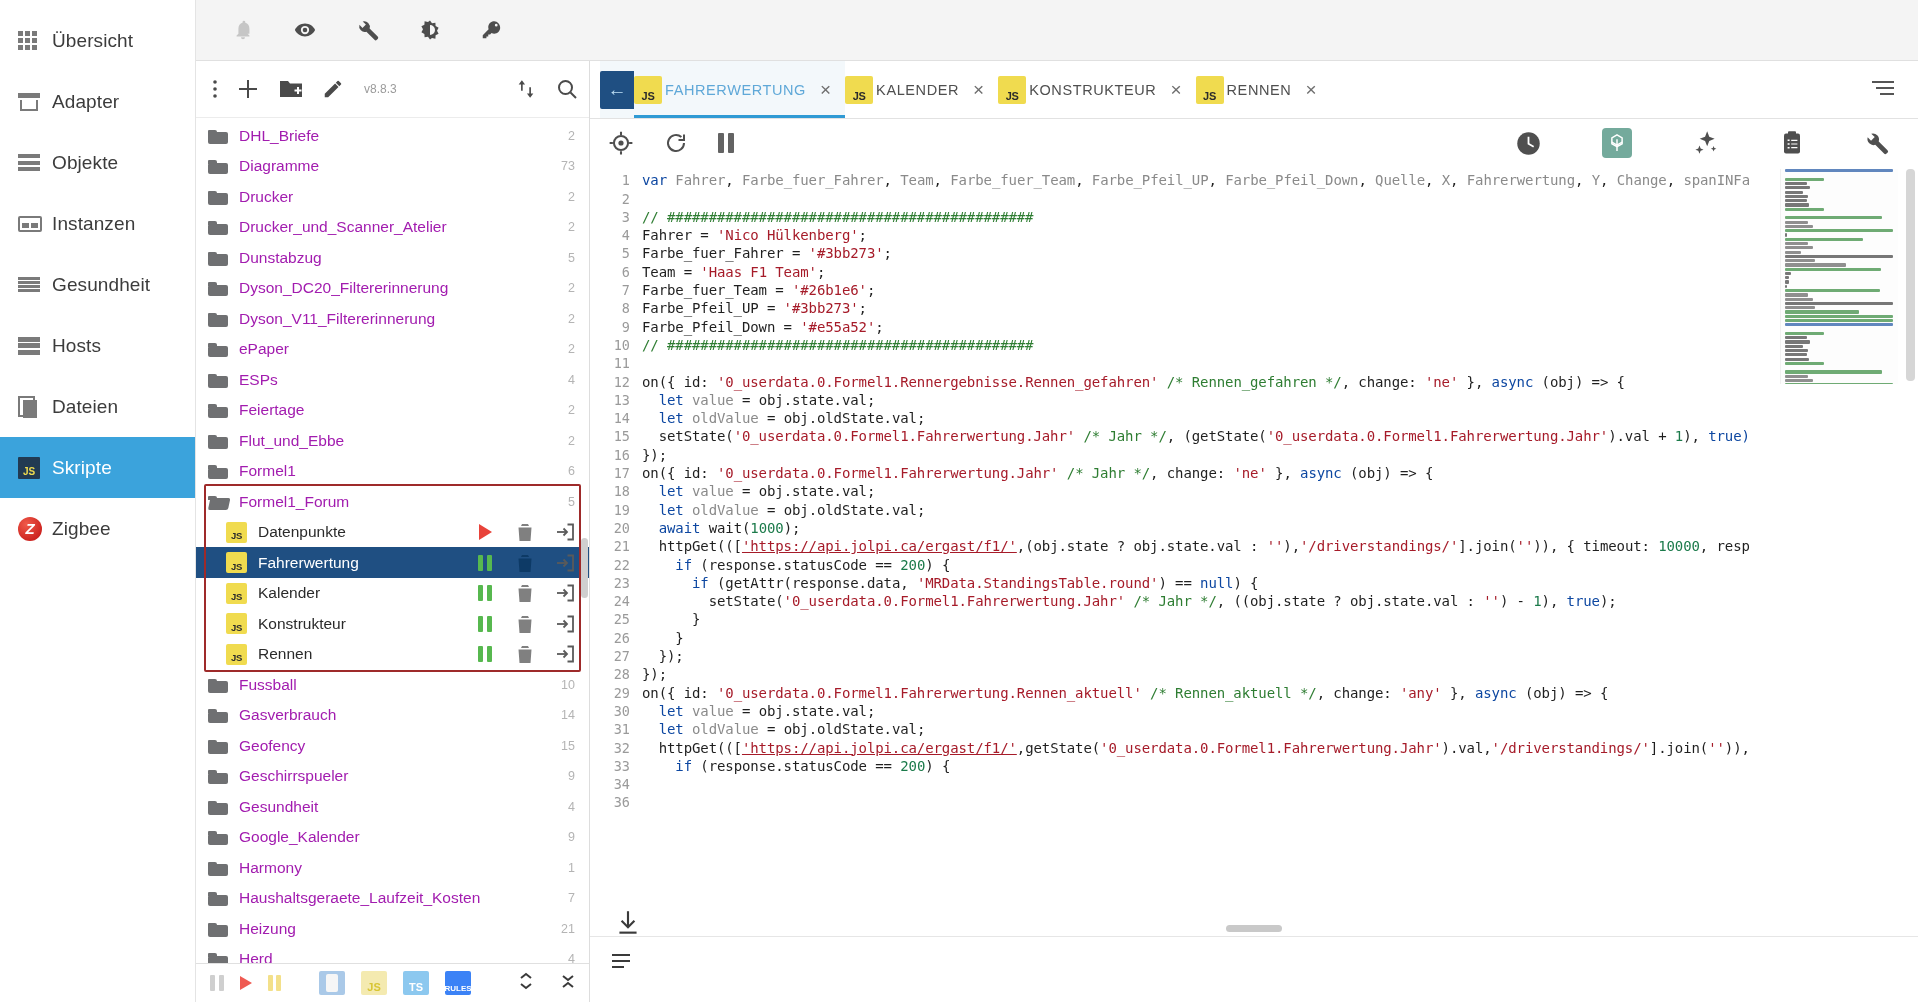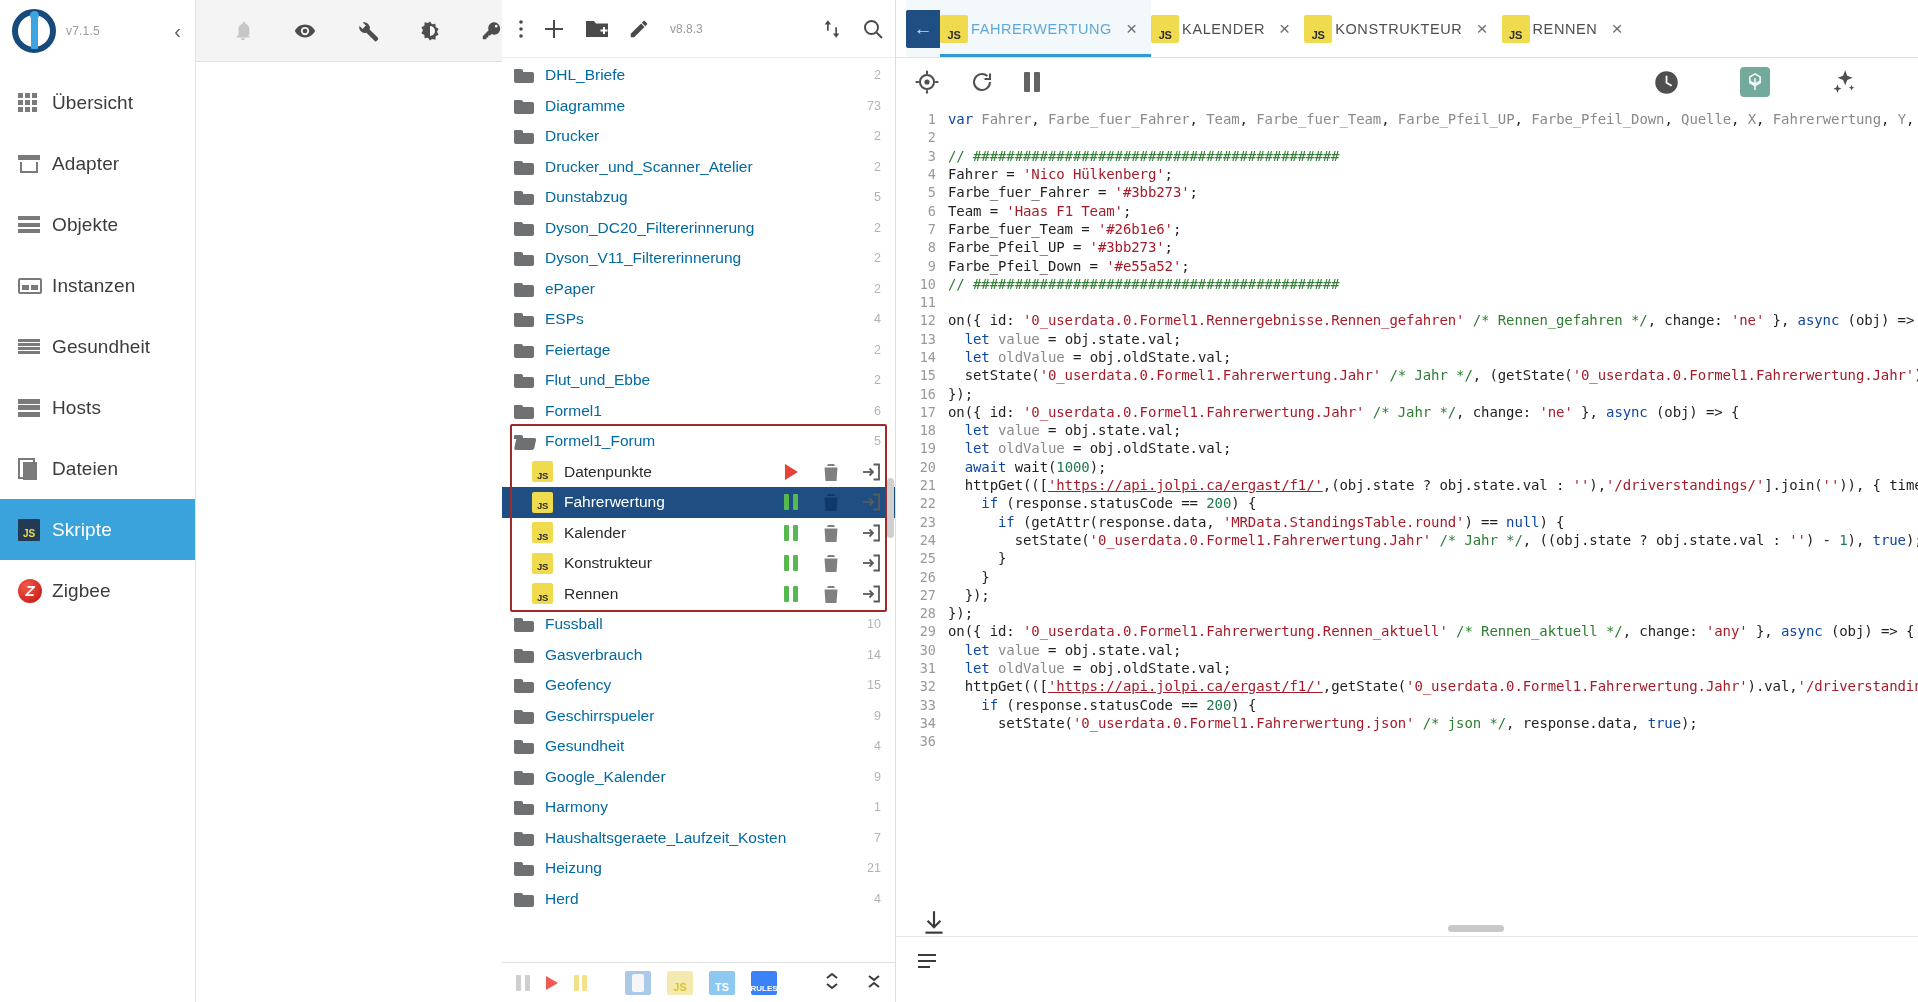--- a/index.html
+++ b/index.html
@@ -73,21 +73,21 @@
     width: 22px; height: 22px; background: #223a52; color: #f0db4f;
     font-size: 10px; font-weight: bold; display:flex; align-items:flex-end; justify-content:center;
     font-family: "Liberation Sans", sans-serif; padding-bottom:2px; border-radius:1px;
   }
   .ic-zig { width: 24px; height: 24px; border-radius: 50%;
     background: radial-gradient(circle at 35% 30%, #f05a4a, #c01010);
     color: #fff; font-size: 15px; font-weight: bold; font-style: italic;
     display:flex; align-items:center; justify-content:center; }
 
   
-  .right { flex: 1 1 auto; display: flex; flex-direction: row; min-width: 0; }
+  .right { flex: 1 1 auto; display: flex; flex-direction: column; min-width: 0; }
 
   .topbar {
     height: 62px; background: #f4f4f4; border-bottom: 1px solid #e0e0e0;
     display: flex; align-items: center; padding-left: 36px; gap: 38px;
   }
   .topbar .tbic { color: #4d4d4d; cursor: pointer; display:flex; align-items:center; }
   .topbar .tbic.dim { color: #c6c6c6; }
 
   .content { flex: 1 1 auto; display: flex; min-height: 0; position: relative; }
 
@@ -117,21 +117,21 @@
   }
   .fold::before {
     content:''; position:absolute; left:0; top:2px; width:9px; height:4px;
     background:#6f7072; border-radius:1px 2px 0 0;
   }
   .fold::after {
     content:''; position:absolute; left:0; top:4.5px; width:20px; height:11.5px;
     background:#6f7072; border-radius:2px;
   }
   .fold.open::after { border-radius: 2px; transform: skewX(-12deg); transform-origin: bottom left; }
-  .trow .tname { font-size: 15.5px; color: #0369a1; white-space: nowrap; }
+  .trow .tname { font-size: 15.5px; color: #a21caf; white-space: nowrap; }
   .trow .tcount { margin-left: auto; font-size: 12.5px; color: #b4b4b4; }
 
   .srow {
     height: 30.5px; display: flex; align-items: center;
     padding-left: 30px; padding-right: 14px; cursor: pointer;
   }
   .srow .jsico {
     width: 21px; height: 21px; flex: 0 0 21px; background: #f0db4f; color: #2b2b2b;
     font-size: 9.5px; font-weight: bold; display:flex; align-items:flex-end; justify-content:center;
     padding-bottom: 1.5px; border-radius: 2px; margin-right: 11px; letter-spacing: -0.3px;
@@ -260,29 +260,20 @@
     position: absolute; right: 1px; top: 420px; width: 7px; height: 60px;
     background: #cfcfcf; border-radius: 4px;
   }
 </style>
 </head>
 <body>
 
 <div class="app">
 
   <div class="leftnav">
-    <div class="logo-row">
-      <div class="logo-mark">
-        <div class="logo-ring"></div>
-        <div class="logo-bar"></div>
-        <div class="logo-dot"></div>
-      </div>
-      <div class="ver-label">v7.1.5</div>
-      <div class="collapse-btn">‹</div>
-    </div>
     <div class="nav-list">
 
       <div class="nav-item">
         <span class="nic">
           <span class="ic-grid">
               <i></i>
               <i></i>
               <i></i>
               <i></i>
               <i></i>
@@ -835,21 +826,21 @@
               <div class="cline"><span class="gutter">24</span><span class="ctext"><span class="fn">        setState(</span><span class="str">'0_userdata.0.Formel1.Fahrerwertung.Jahr'</span><span> </span><span class="cmt">/* Jahr */</span><span class="fn">, ((obj.state ? obj.state.val : </span><span class="str">''</span><span class="fn">) - </span><span class="num">1</span><span class="fn">), </span><span class="kw">true</span><span class="fn">);</span></span></div>
               <div class="cline"><span class="gutter">25</span><span class="ctext"><span class="fn">      }</span></span></div>
               <div class="cline"><span class="gutter">26</span><span class="ctext"><span class="fn">    }</span></span></div>
               <div class="cline"><span class="gutter">27</span><span class="ctext"><span class="fn">  });</span></span></div>
               <div class="cline"><span class="gutter">28</span><span class="ctext"><span class="fn">});</span></span></div>
               <div class="cline"><span class="gutter">29</span><span class="ctext"><span class="fn">on({ id: </span><span class="str">'0_userdata.0.Formel1.Fahrerwertung.Rennen_aktuell'</span><span> </span><span class="cmt">/* Rennen_aktuell */</span><span class="fn">, change: </span><span class="str">'any'</span><span class="fn"> }, </span><span class="kw">async</span><span class="fn"> (obj) =&gt; {</span></span></div>
               <div class="cline"><span class="gutter">30</span><span class="ctext"><span>  </span><span class="kw">let</span><span> </span><span class="var-g">value</span><span class="fn"> = obj.state.val;</span></span></div>
               <div class="cline"><span class="gutter">31</span><span class="ctext"><span>  </span><span class="kw">let</span><span> </span><span class="var-g">oldValue</span><span class="fn"> = obj.oldState.val;</span></span></div>
               <div class="cline"><span class="gutter">32</span><span class="ctext"><span class="fn">  httpGet(([</span><span class="lnk">'https://api.jolpi.ca/ergast/f1/'</span><span class="fn">,getState(</span><span class="str">'0_userdata.0.Formel1.Fahrerwertung.Jahr'</span><span class="fn">).val,</span><span class="str">'/driverstandings/'</span><span class="fn">].join(</span><span class="str">''</span><span class="fn">)),</span></span></div>
               <div class="cline"><span class="gutter">33</span><span class="ctext"><span>    </span><span class="kw">if</span><span class="fn"> (response.statusCode == </span><span class="num">200</span><span class="fn">) {</span></span></div>
-              <div class="cline"><span class="gutter">34</span><span class="ctext"><span class="fn">      setState(</span><span class="str">'0_userdata.0.Formel1.Fahrerwertung.json'</span><span> </span><span class="cmt">/* json */</span><span class="fn">, response.data, </span><span class="kw">true</span><span class="fn">);</span></span></div>
+              <div class="cline"><span class="gutter">34</span></div>
               <div class="cline"><span class="gutter">36</span></div>
             </div>
           <div class="minimap" id="minimap">
               <div class="mm-line" style="width: 108px; background: rgb(44, 95, 168); opacity: 0.75;"></div>
               <div class="mm-line" style="width: 0px; background: rgb(106, 106, 106); opacity: 0;"></div>
               <div class="mm-line" style="width: 38.54px; background: rgb(63, 143, 69); opacity: 0.75;"></div>
               <div class="mm-line" style="width: 22.14px; background: rgb(74, 74, 74); opacity: 0.75;"></div>
               <div class="mm-line" style="width: 24.6px; background: rgb(74, 74, 74); opacity: 0.75;"></div>
               <div class="mm-line" style="width: 18.04px; background: rgb(74, 74, 74); opacity: 0.75;"></div>
               <div class="mm-line" style="width: 22.96px; background: rgb(74, 74, 74); opacity: 0.75;"></div>

